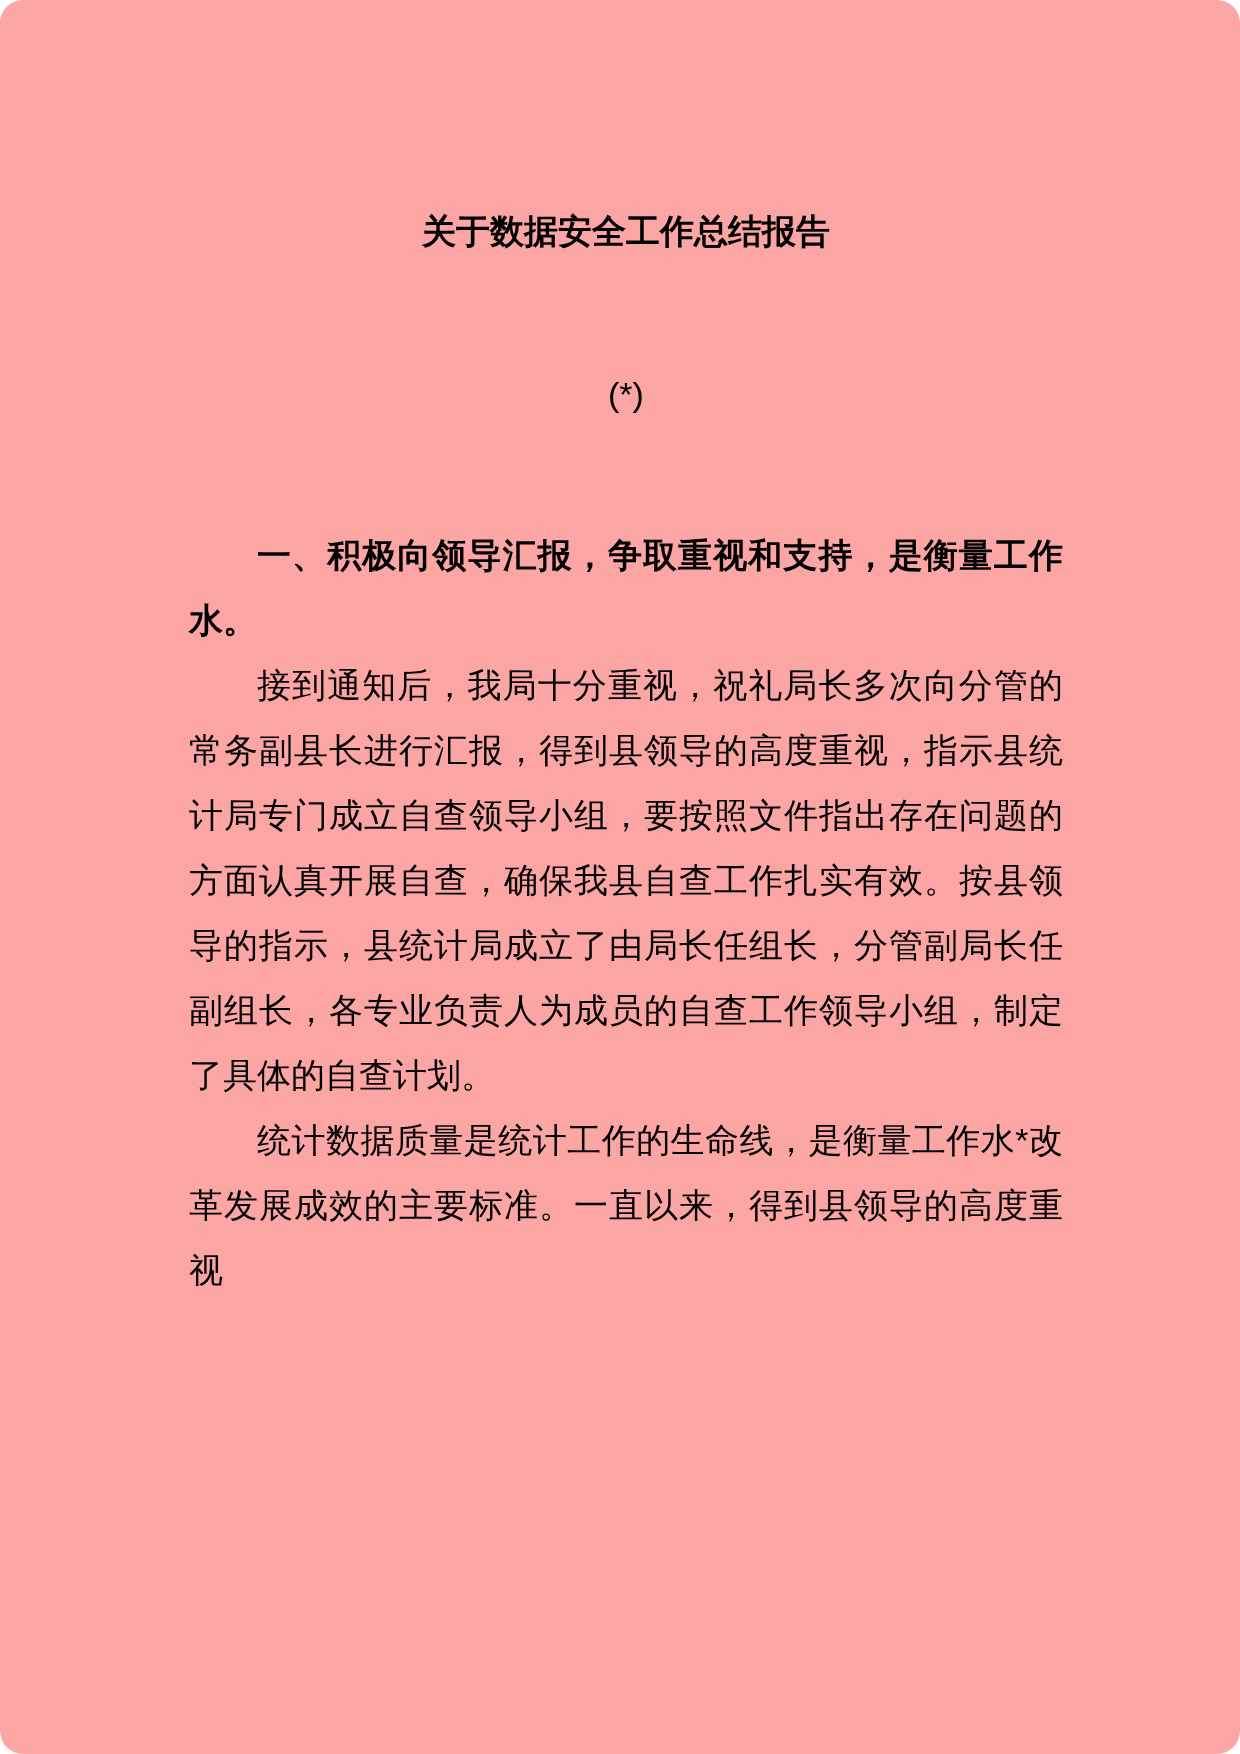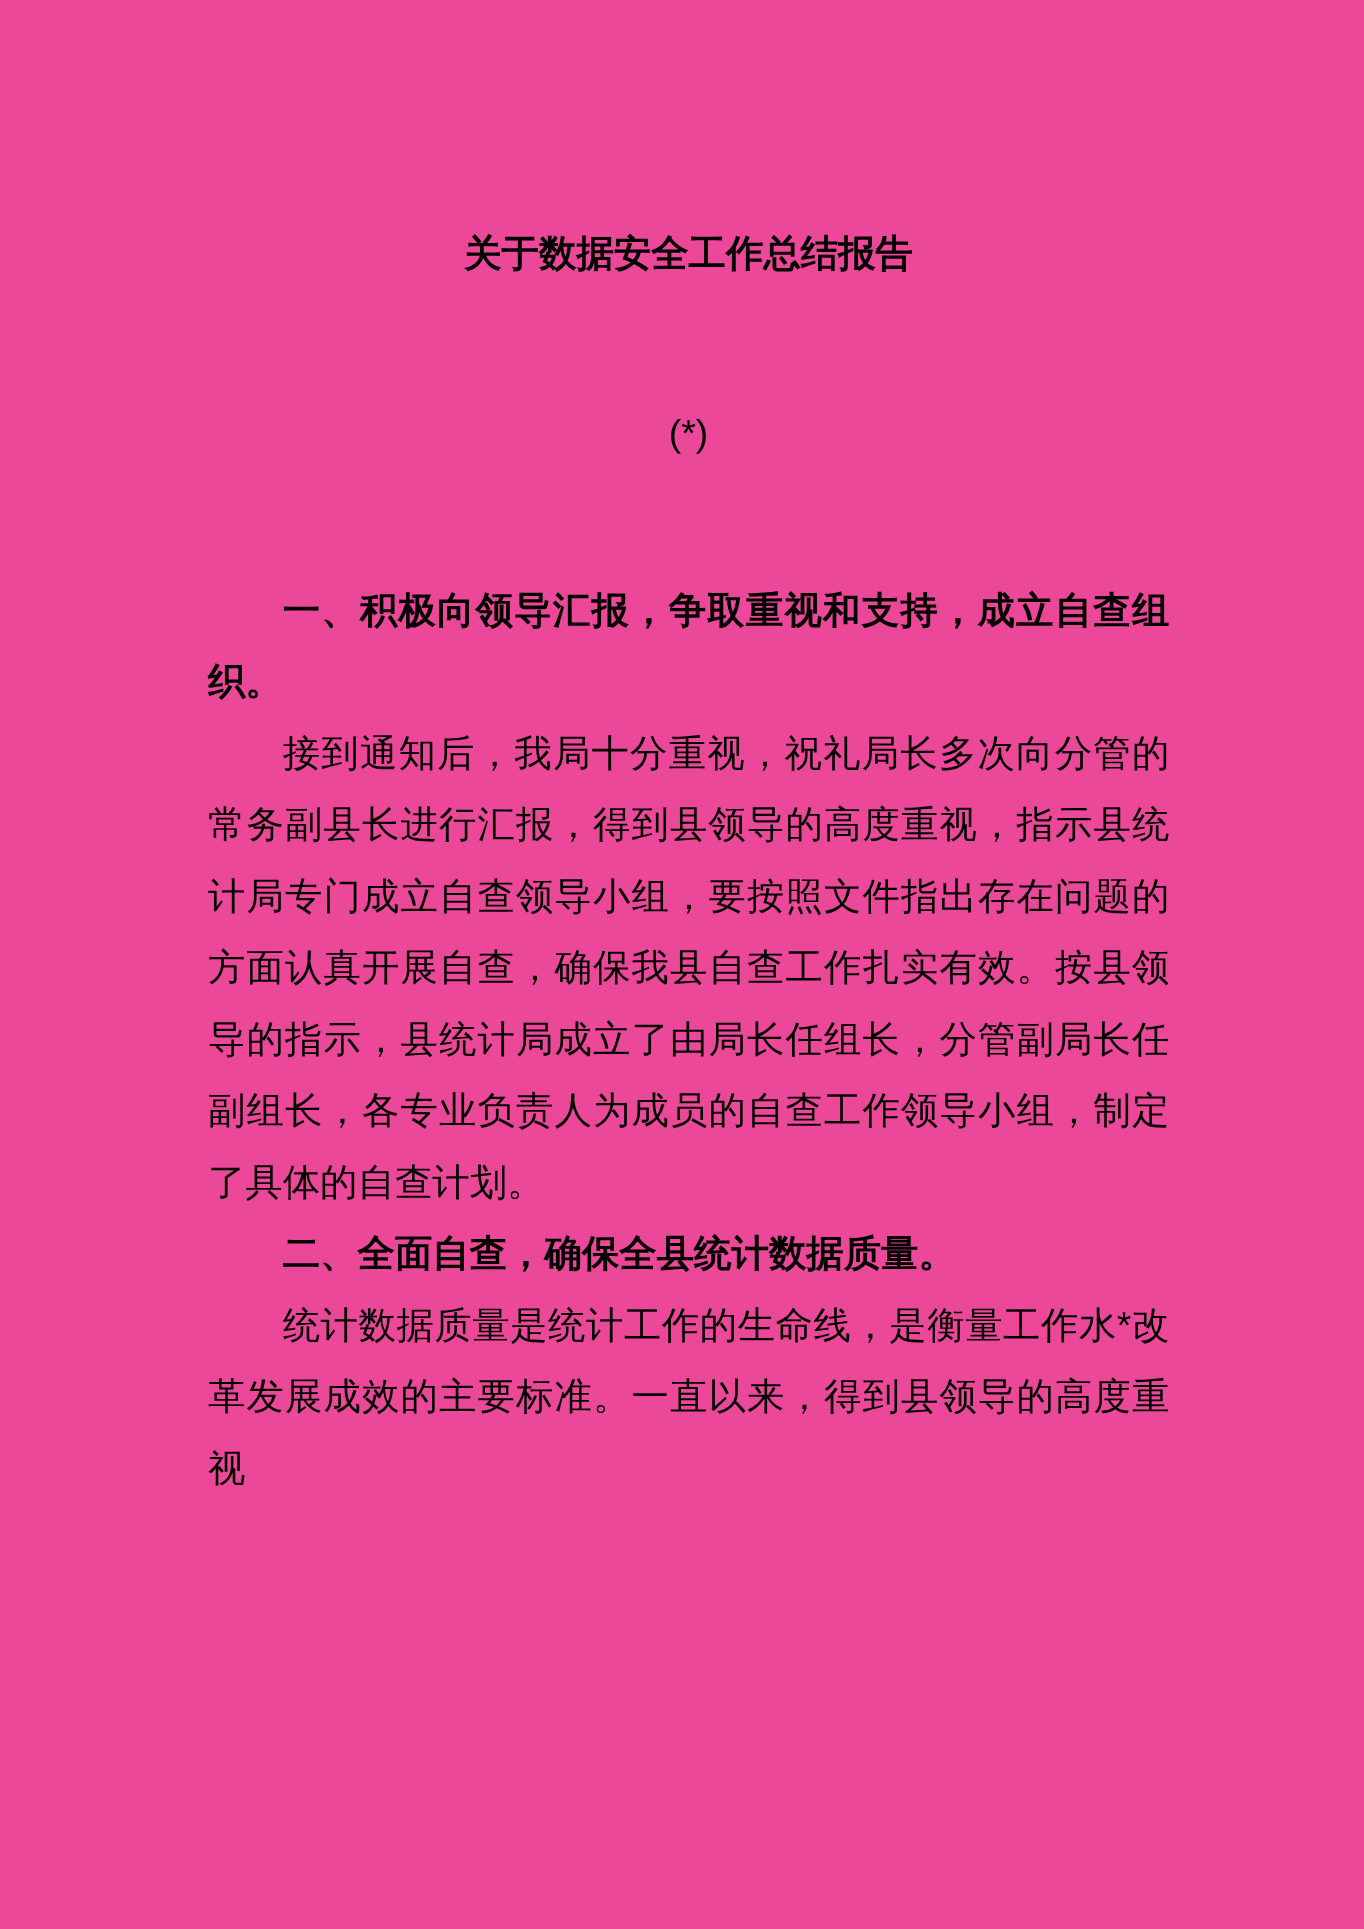--- a/index.html
+++ b/index.html
@@ -5,27 +5,28 @@
   html, body {
     margin: 0;
     padding: 0;
     background: #ffffff;
   }
   .page {
     position: relative;
     width: 1240px;
     height: 1754px;
     box-sizing: border-box;
-    background: #ec4899;
+    background: #fca5a5;
     color: #000000;
     font-family: "Liberation Sans", sans-serif;
     font-size: 34px;
     line-height: 65px;
     padding: 199px 177px 0 189px;
     overflow: hidden;
+    border-radius: 23px;
   }
   .doc-title {
     margin: 0;
     font-size: 34px;
     font-weight: bold;
     text-align: center;
     line-height: 65px;
   }
   .star-line {
     margin: 98px 0 0 0;
@@ -50,18 +51,17 @@
 </style>
 </head>
 <body>
 
 <div class="page">
   <h1 class="doc-title">关于数据安全工作总结报告</h1>
 
   <p class="star-line">(*)</p>
 
   <div class="doc-body">
-      <p class="heading">一、积极向领导汇报，争取重视和支持，成立自查组织。</p>
+      <p class="heading">一、积极向领导汇报，争取重视和支持，是衡量工作水。</p>
       <p class="body">接到通知后，我局十分重视，祝礼局长多次向分管的常务副县长进行汇报，得到县领导的高度重视，指示县统计局专门成立自查领导小组，要按照文件指出存在问题的方面认真开展自查，确保我县自查工作扎实有效。按县领导的指示，县统计局成立了由局长任组长，分管副局长任副组长，各专业负责人为成员的自查工作领导小组，制定了具体的自查计划。</p>
-      <p class="heading">二、全面自查，确保全县统计数据质量。</p>
       <p class="body">统计数据质量是统计工作的生命线，是衡量工作水*改革发展成效的主要标准。一直以来，得到县领导的高度重视</p>
     </div>
 </div>
 
 </body></html>

